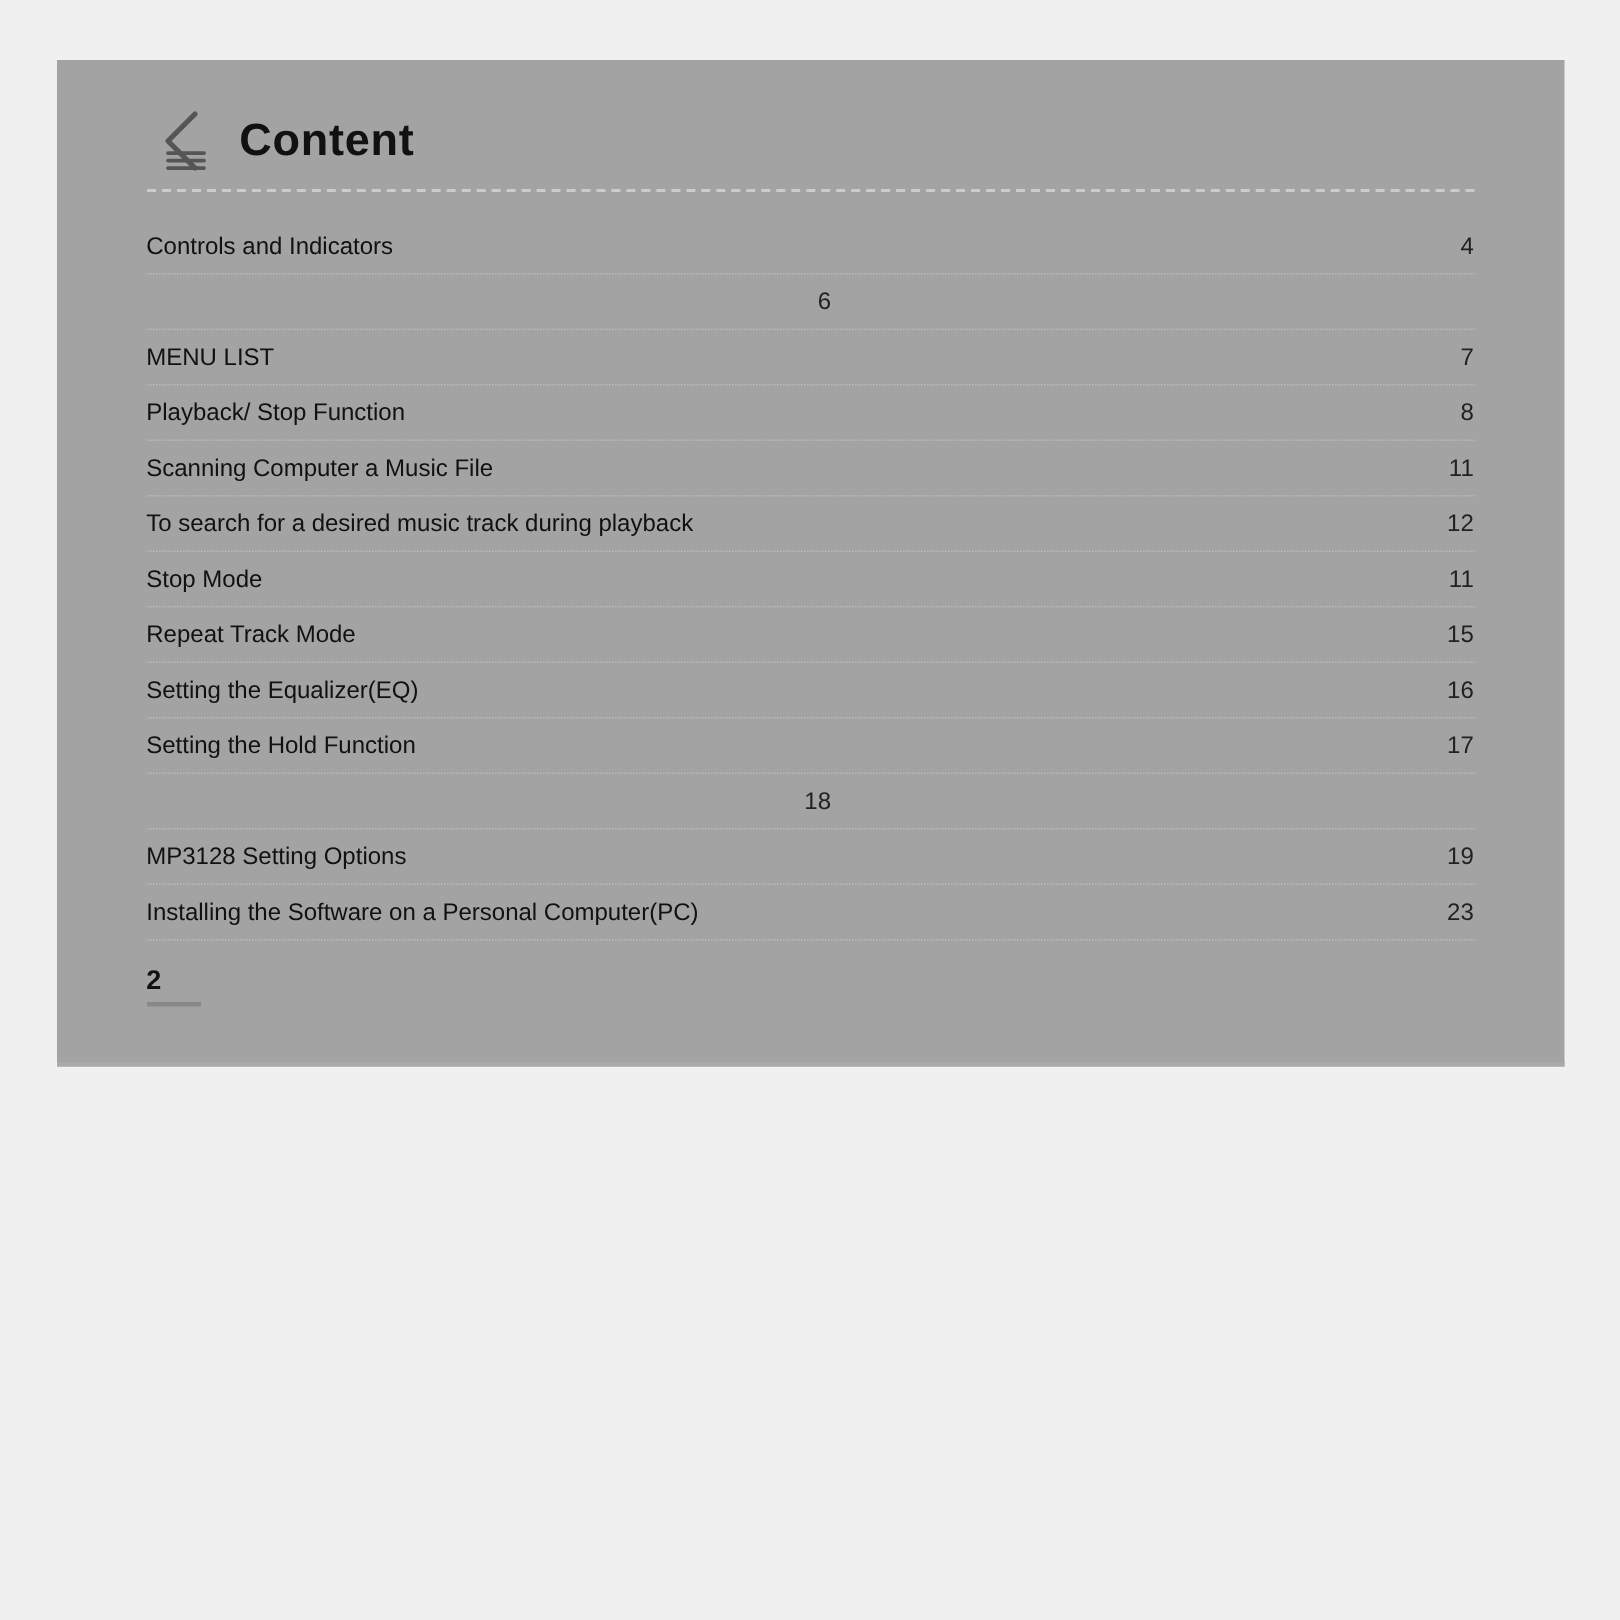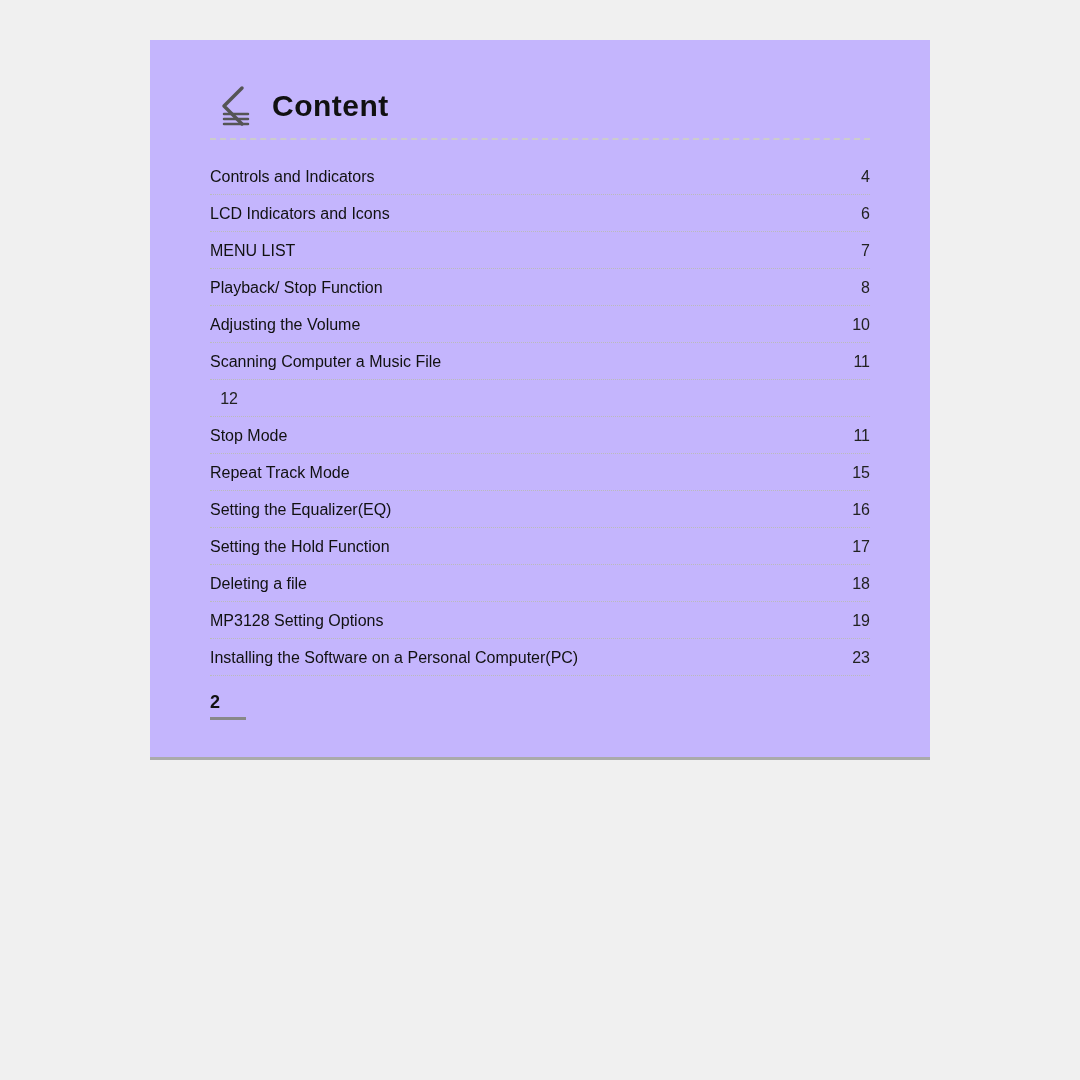--- a/index.html
+++ b/index.html
@@ -8,24 +8,24 @@
       width: 1080px;
       height: 1080px;
       background: #f0f0f0;
       display: flex;
       align-items: flex-start;
       justify-content: center;
       font-family: 'Arial', sans-serif;
     }
 
     .page {
-      width: 780px;
+      width: 1005px;
       margin-top: 40px;
-      background: #c4b5fd;
-      padding: 40px 60px 40px 60px;
+      background: #a3a3a3;
+      padding: 28px 60px 40px 60px;
       position: relative;
     }
 
     .header-section {
       display: flex;
       align-items: center;
       margin-bottom: 6px;
       position: relative;
     }
 
@@ -52,21 +52,21 @@
     }
 
     .toc-list {
       list-style: none;
       width: 100%;
     }
 
     .toc-item {
       display: flex;
       align-items: flex-end;
-      justify-content: flex-start;
+      justify-content: center;
       padding: 10px 0 8px 0;
       border-bottom: 1px dotted #bbb;
     }
 
     .toc-item:first-child {
       border-top: none;
     }
 
     .toc-label {
       font-size: 16px;
@@ -121,60 +121,55 @@
   </div>
 
   <hr class="dashed-line">
 
   <ul class="toc-list">
   <li class="toc-item">
         <span class="toc-label">Controls and Indicators</span>
         <span class="toc-page">4</span>
       </li>
       <li class="toc-item">
-        <span class="toc-label">LCD Indicators and Icons</span>
         <span class="toc-page">6</span>
       </li>
       <li class="toc-item">
         <span class="toc-label">MENU LIST</span>
         <span class="toc-page">7</span>
       </li>
       <li class="toc-item">
         <span class="toc-label">Playback/ Stop Function</span>
         <span class="toc-page">8</span>
       </li>
       <li class="toc-item">
-        <span class="toc-label">Adjusting  the Volume</span>
-        <span class="toc-page">10</span>
-      </li>
-      <li class="toc-item">
         <span class="toc-label">Scanning Computer a Music File</span>
         <span class="toc-page">11</span>
       </li>
       <li class="toc-item">
+        <span class="toc-label">To search for a desired music track during playback</span>
         <span class="toc-page">12</span>
       </li>
       <li class="toc-item">
         <span class="toc-label">Stop Mode</span>
         <span class="toc-page">11</span>
       </li>
       <li class="toc-item">
         <span class="toc-label">Repeat Track Mode</span>
         <span class="toc-page">15</span>
       </li>
       <li class="toc-item">
         <span class="toc-label">Setting the Equalizer(EQ)</span>
         <span class="toc-page">16</span>
       </li>
       <li class="toc-item">
         <span class="toc-label">Setting the Hold Function</span>
         <span class="toc-page">17</span>
       </li>
       <li class="toc-item">
-        <span class="toc-label">Deleting a file</span>
         <span class="toc-page">18</span>
       </li>
       <li class="toc-item">
         <span class="toc-label">MP3128 Setting Options</span>
         <span class="toc-page">19</span>
       </li>
       <li class="toc-item">
         <span class="toc-label">Installing the Software on a Personal Computer(PC)</span>
         <span class="toc-page">23</span>
       </li>

